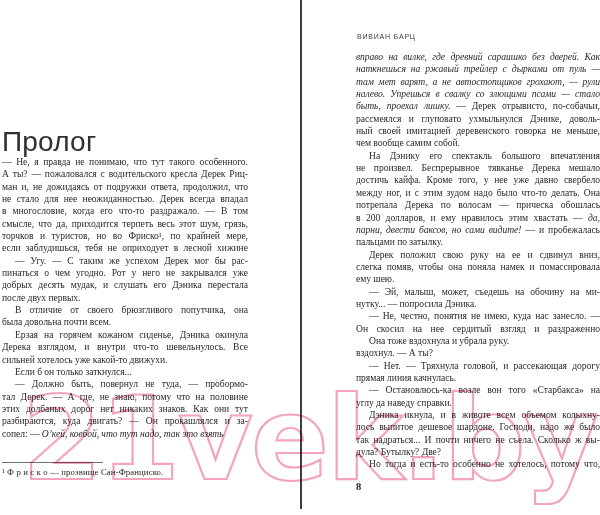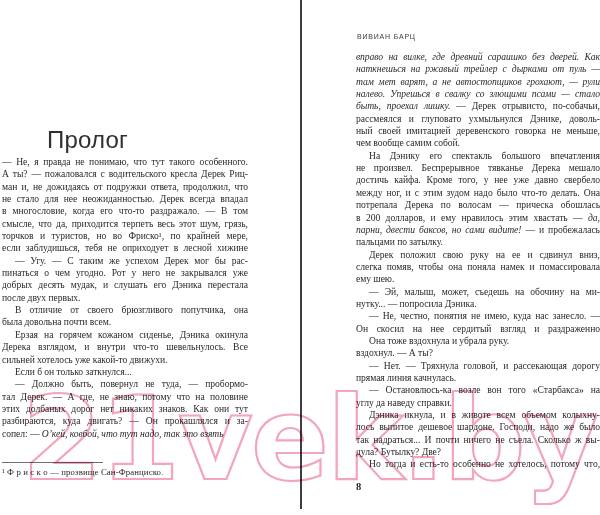--- a/index.html
+++ b/index.html
@@ -8,21 +8,21 @@
     background:#ffffff;
     font-family:"Liberation Serif", serif;
   }
   .gutter{
     position:absolute;left:300px;top:0;width:2px;height:509px;
     background:#3d3d3d;
   }
   .heading{
     position:absolute;left:2px;top:126px;
     font-family:"Liberation Sans", sans-serif;
-    font-size:24px;font-weight:400;color:#303030;letter-spacing:.2px;margin-left:45px;
+    font-size:28px;font-weight:400;color:#303030;letter-spacing:.2px;
   }
   .runhead{
     position:absolute;left:357px;top:33px;
     font-family:"Liberation Sans", sans-serif;
     font-size:7px;letter-spacing:.8px;color:#3e3a38;
   }
   .textcol{position:absolute;}
   #leftCol{left:2px;top:156px;width:246px;}
   #rightCol{left:356px;top:51px;width:244px;}
   .line{

